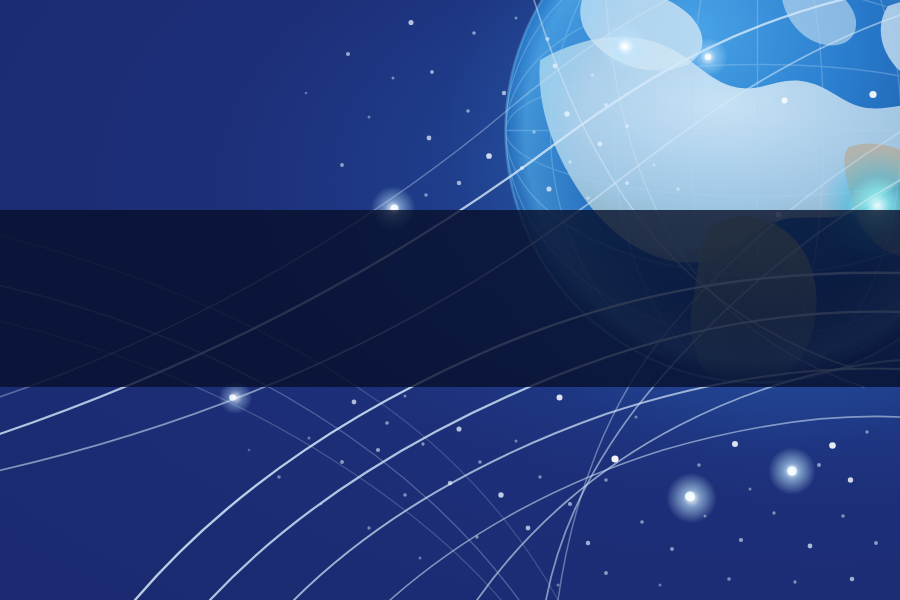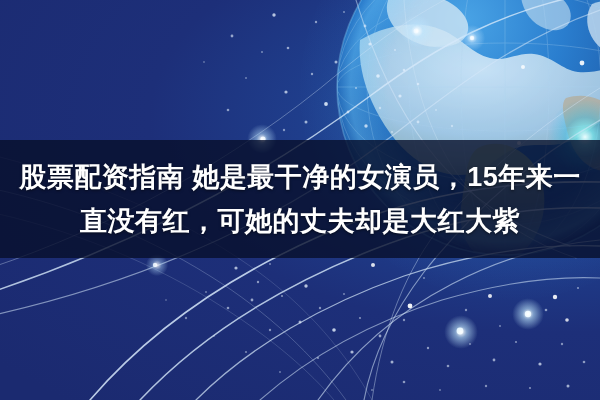--- a/index.html
+++ b/index.html
@@ -325,18 +325,14 @@
       <circle cx="186" cy="318" r="1.2" opacity="0.45"></circle>
       <circle cx="214" cy="336" r="0.9" opacity="0.35"></circle>
       <circle cx="166" cy="300" r="0.9" opacity="0.3"></circle>
       <circle cx="246" cy="352" r="1.1" opacity="0.45"></circle>
       <circle cx="280" cy="372" r="1.0" opacity="0.4"></circle>
     </g>
   </svg>
 
   <div class="text-band"></div>
 
-  <div class="headline">
-    <div class="headline-line">股票配资指南 她是最干净的女演员，15年来一</div>
-    <div class="headline-line">直没有红，可她的丈夫却是大红大紫</div>
-  </div>
 
 </div>
 
 </body></html>

